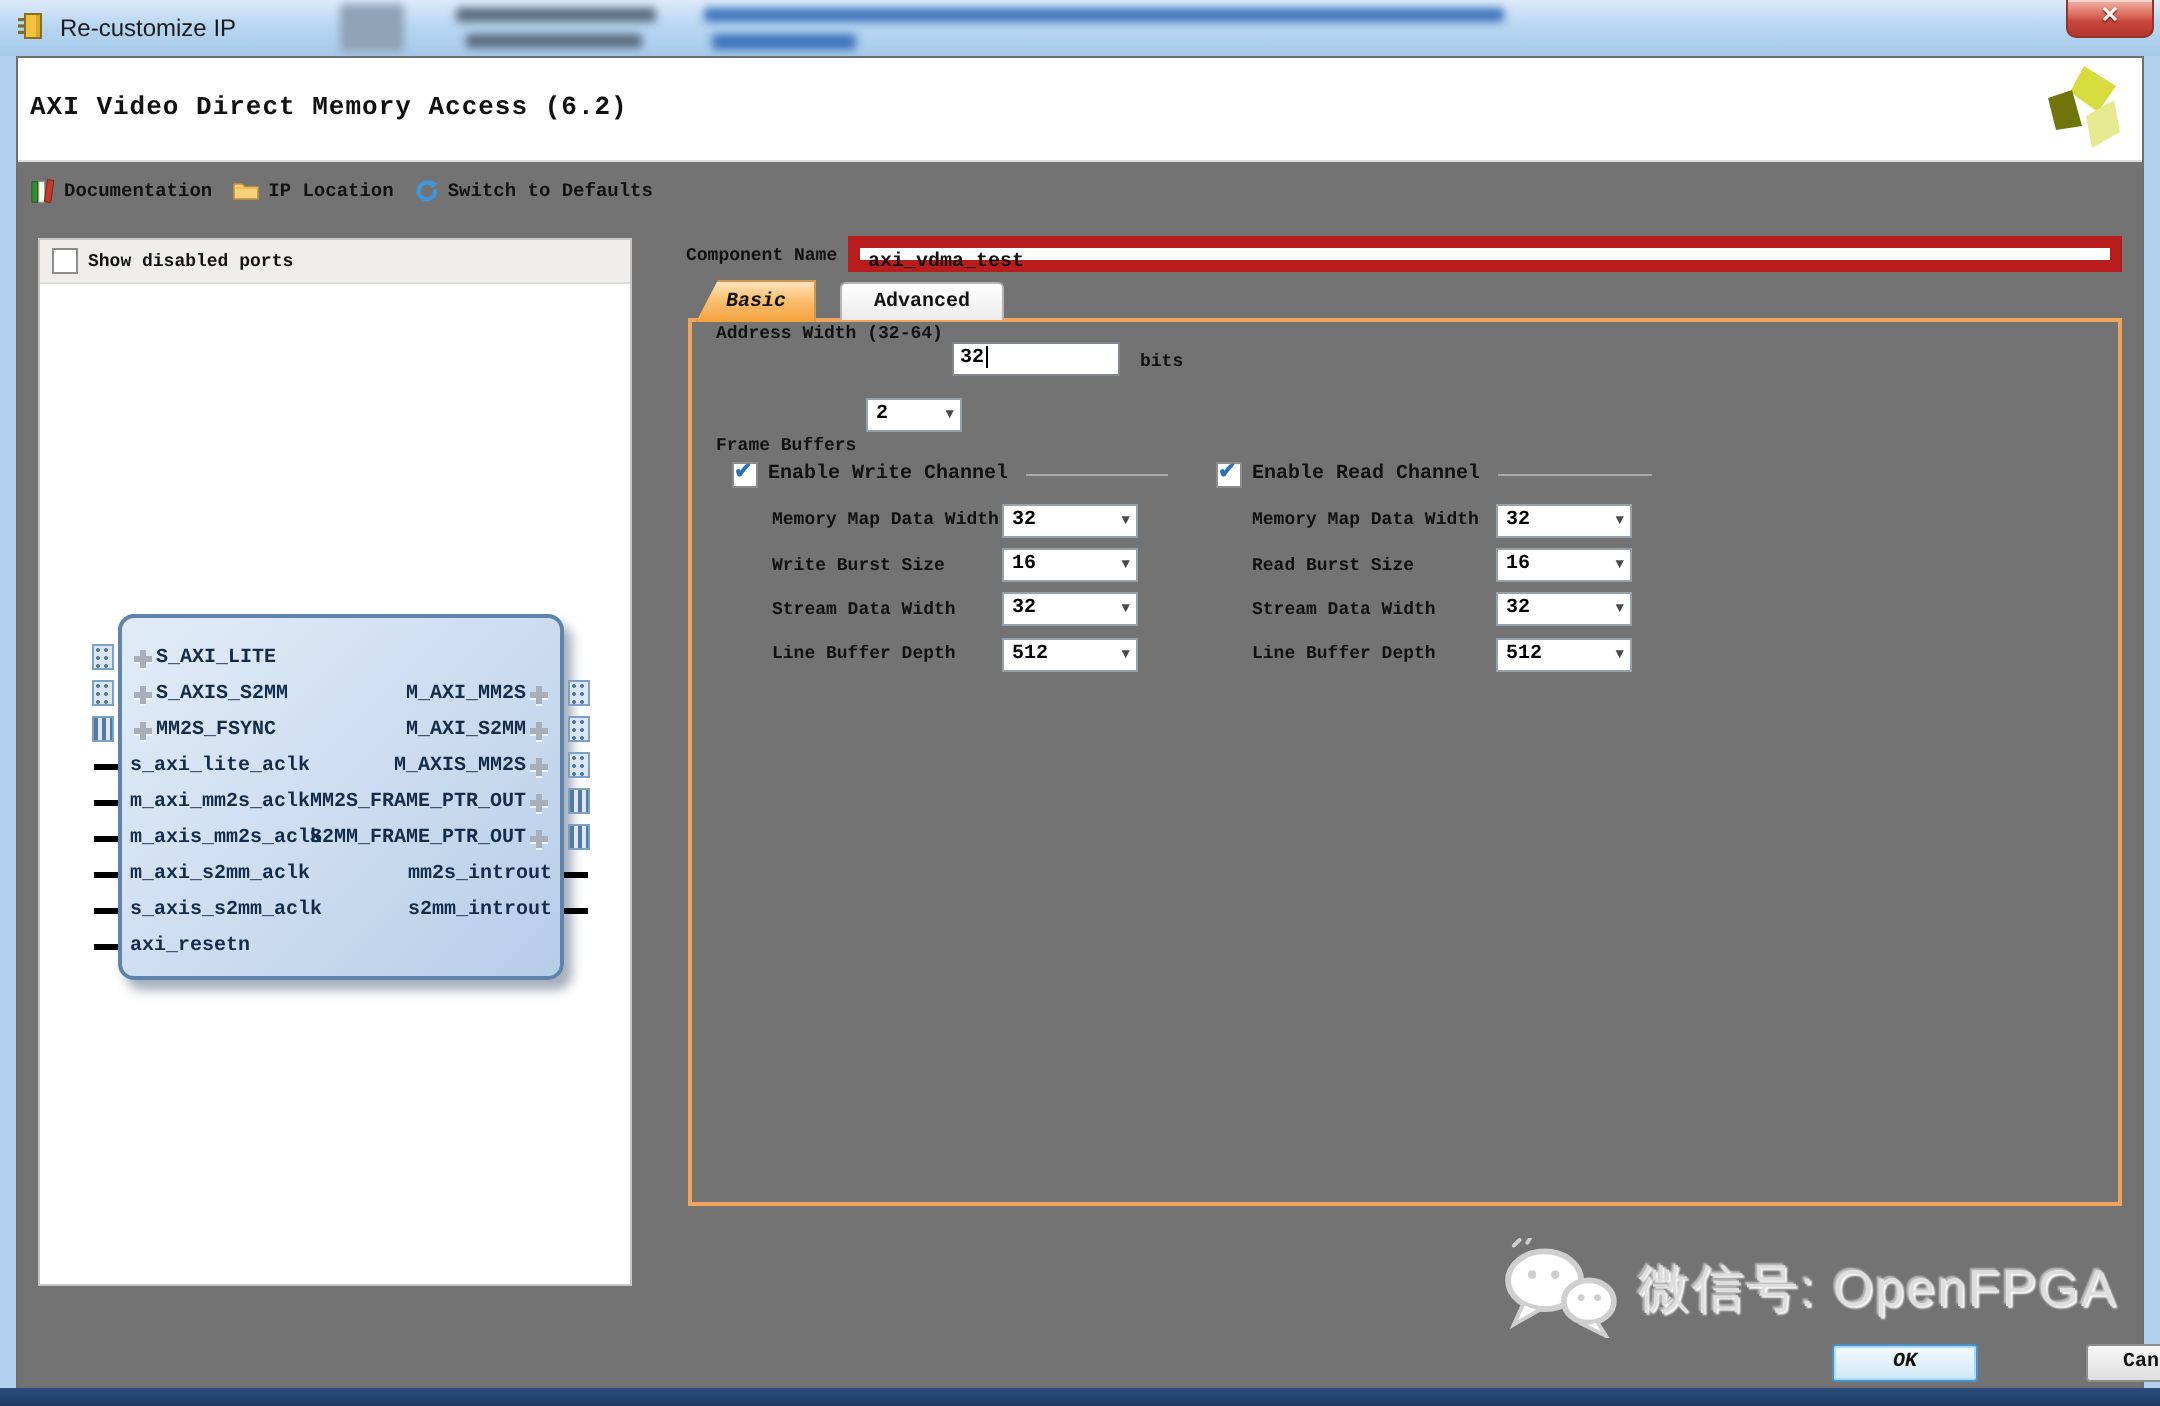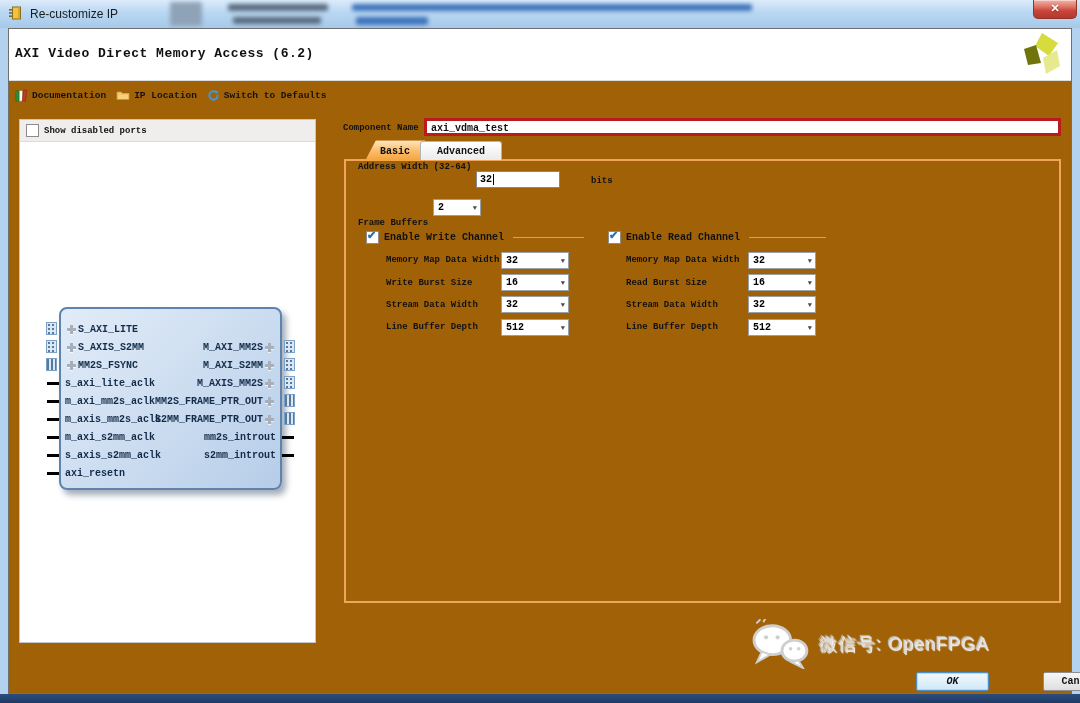--- a/index.html
+++ b/index.html
@@ -21,21 +21,21 @@
   .close-btn { position:absolute; left:1033px; top:0; width:44px; height:19px;
     background:linear-gradient(#f2b3a9,#dc6f60 40%,#c8453a 60%,#b2382e);
     border:1px solid #93342b; border-top:none; border-radius:0 0 5px 5px;
     color:#fff; font-weight:bold; font-size:11px; text-align:center; line-height:17px;
     text-shadow:0 1px 1px #7e241d; box-shadow:inset 0 1px 0 rgba(255,255,255,.45); cursor:pointer; }
   .bottom-edge { position:absolute; left:0; top:694px; width:1080px; height:9px;
     background:linear-gradient(#2c4d7d,#1d3a63); }
 
   
   .dialog { position:absolute; left:8px; top:28px; width:1064px; height:666px;
-    background:#a16207; border:1px solid #6f6f6f; }
+    background:#737373; border:1px solid #6f6f6f; }
   .hdr { position:absolute; left:0; top:0; width:100%; height:52px; background:#fff;
     border-bottom:1px solid #dcdcdc; }
   .hdr-title { position:absolute; left:6px; top:17px;
     font:700 13px "Liberation Mono","DejaVu Sans Mono",monospace; letter-spacing:.5px; color:#111; }
   .logo { position:absolute; left:1012px; top:3px; }
   .tbar { position:absolute; left:0; top:52px; width:100%; height:28px;
     display:flex; align-items:center; padding-left:6px; gap:10px; }
   .tbar-item { display:flex; align-items:center; gap:4px; cursor:pointer;
     font:700 9.5px "Liberation Mono","DejaVu Sans Mono",monospace; color:#111;justify-content:center; }
 
@@ -67,28 +67,28 @@
   .chip { position:absolute; width:11px; height:13px; top:2px;
     border:1px solid #7da1c4; background-color:#dbe7f4;
     background-image:radial-gradient(#56799e .9px, transparent 1.1px);
     background-size:4px 4px; }
   .chip-bars { background-image:repeating-linear-gradient(90deg,#56799e 0 2px, transparent 2px 4px); }
   .chip-l { left:-19px; } .chip-r { right:-19px; }
   .stub { position:absolute; width:12px; height:3px; background:#000; top:7.5px; }
   .stub-l { left:-18px; } .stub-r { right:-18px; }
   .cn-label { position:absolute; left:334px; top:94px; font:700 9px "Liberation Mono",monospace; color:#111; }
   .cn-field { position:absolute; left:415px; top:89px; width:637px; height:18px;
-    background:#fff; border:3px solid #b91c1c; font:700 10px "Liberation Mono",monospace;
+    background:#fff; border:6px solid #b91c1c; font:700 10px "Liberation Mono",monospace;
     line-height:16px; padding-left:4px; color:#111; cursor:text; }
   .tab { position:absolute; display:flex; align-items:center; justify-content:center;
     font:700 10px "Liberation Mono",monospace; color:#111; cursor:pointer; z-index:2; }
-  .tab-basic { left:356px; top:111px; width:60px; height:21px;
+  .tab-basic { left:339px; top:111px; width:60px; height:21px;
     background:linear-gradient(#fde3bd,#fbc071 45%,#f4a23c);
     border:1px solid #cf9a4f; border-bottom:none;
-    clip-path:polygon(11px 0, 100% 0, 100% 100%, 0 100%); }
+    clip-path:polygon(11px 0, 100% 0, 100% 100%, 0 100%);font-style:italic; }
   .tab-adv { left:411px; top:112px; width:82px; height:19px;
     background:linear-gradient(#ffffff,#ebebeb); border:1px solid #b5b5b5; border-bottom:none;
     border-radius:3px 3px 0 0; }
   .obox { position:absolute; left:335px; top:130px; width:717px; height:444px;
     border:2px solid #f0a55a; }
   .flabel { position:absolute; font:700 9px "Liberation Mono",monospace; color:#111; white-space:nowrap; }
   .ti { position:absolute; left:130px; top:10px; width:84px; height:17px; background:#fff;
     border:1px solid #828790; font:700 10px "Liberation Mono",monospace; line-height:15px;
     padding-left:3px; cursor:text; }
   .caret { display:inline-block; width:1px; height:11px; background:#000; vertical-align:middle; margin-left:1px; }
@@ -108,21 +108,21 @@
 
   
   .btn { position:absolute; top:643px; width:73px; height:19px;
     display:flex; align-items:center; justify-content:center; cursor:pointer;
     font:700 10px "Liberation Mono",monospace; color:#111;
     background:linear-gradient(#f7f7f7,#dedede); border:1px solid #8e8e8e; border-radius:2px; }
   .btn-ok { left:907px; background:linear-gradient(#f3fafe,#cfe7f7);
     border:1px solid #4d90c8; box-shadow:inset 0 0 0 1px #aadcf7;font-style:italic; }
   .btn-cancel { left:987px;margin-left:47px; }
   .wm { position:absolute; left:740px; top:590px; display:flex; align-items:center; gap:8px; }
-  .wm-text { font-size:18px; color:#dedede; letter-spacing:1px;
+  .wm-text { font-size:26px; color:#dedede; letter-spacing:1px;
     text-shadow:1px 1px 1px #ffffff, -1px -1px 1px #c0c0c0; }
 </style>
 </head>
 <body>
 
 <div class="titlebar">
   <svg class="tb-icon" viewBox="0 0 16 16">
     <rect x="4.5" y="2" width="8" height="12" fill="#f2c23c" stroke="#8a6d1f"></rect>
     <rect x="10" y="2.5" width="2" height="11" fill="#d9a92e"></rect>
     <rect x="1" y="4" width="3.5" height="1.6" fill="#7b6a35"></rect>
@@ -264,21 +264,21 @@
 
   <span class="cn-label">Component Name</span>
   <div class="cn-field">axi_vdma_test</div>
 
   <div class="tab tab-basic">Basic</div>
   <div class="tab tab-adv">Advanced</div>
 
   <div class="obox">
     <span class="flabel" style="left:12px; top:1px;">Address Width (32-64)</span>
     <div class="ti"><span>32</span><span class="caret"></span></div>
-    <span class="flabel" style="left:224px; top:15px;margin-left:21px;">bits</span>
+    <span class="flabel" style="left:224px; top:15px;">bits</span>
 
     <span class="flabel" style="left:12px; top:57px;">Frame Buffers</span>
     <div class="dd fb-dd">
       <span>2</span>
       <span class="dd-arrow">▼</span>
     </div>
 
     <div class="chan-head chw">
       <span class="cb">
           <span class="check">✔</span>

